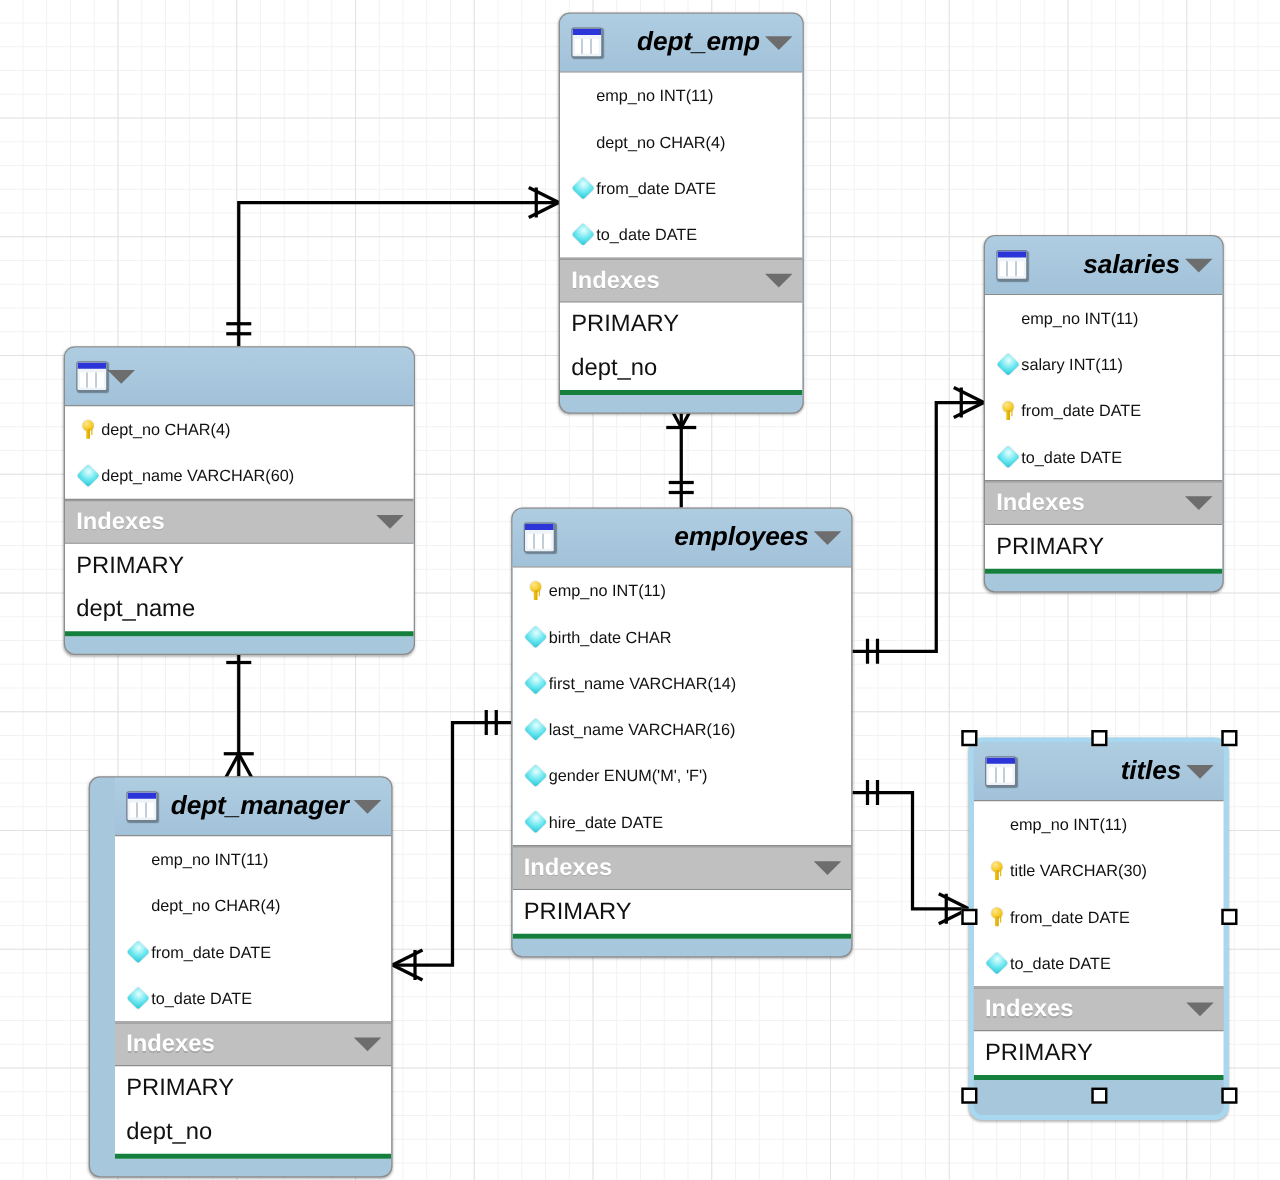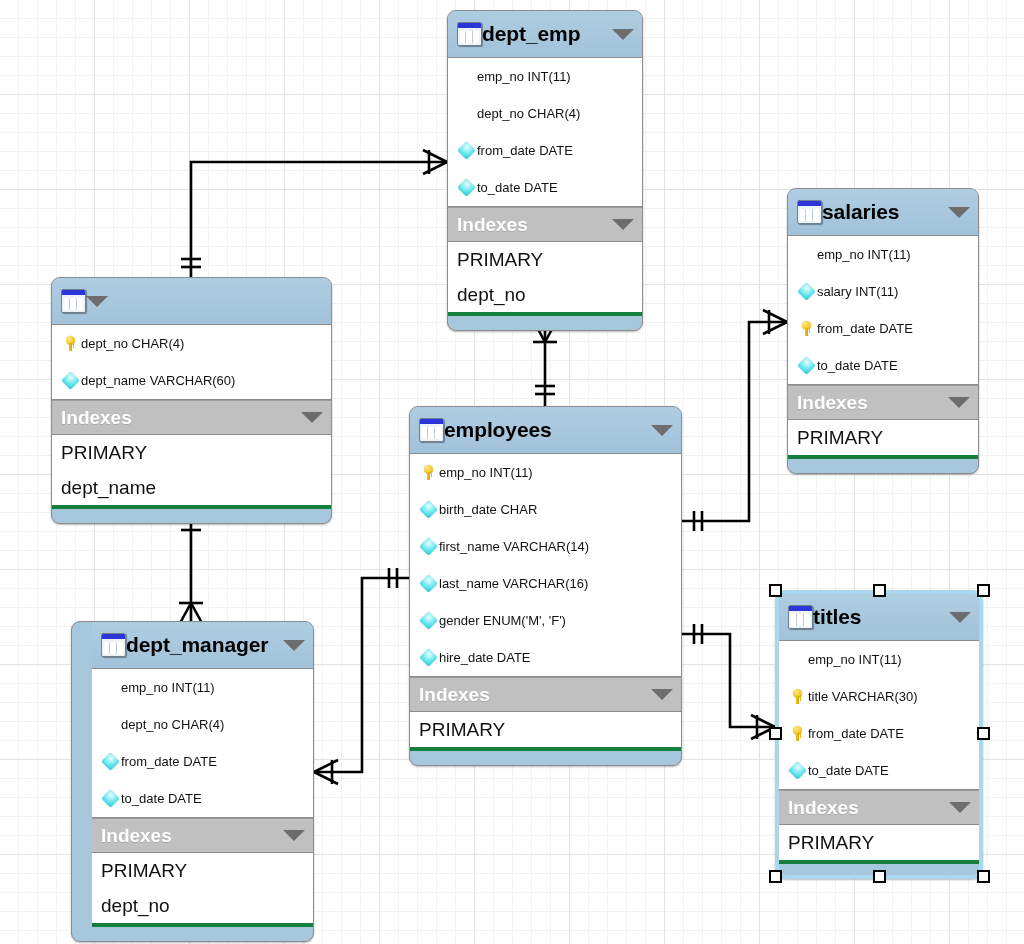--- a/index.html
+++ b/index.html
@@ -38,21 +38,21 @@
     background: #a7c7dd;
     border: 1px solid #8c8c8c;
     border-radius: 9px;
     box-shadow: 0 1px 2px rgba(0,0,0,0.28);
     overflow: hidden;
     padding-bottom: 14px;
   }
   .erd-table.selected {
     border: 4px solid #a8d8ef;
     border-radius: 11px;
-    padding-bottom: 11px;
+    padding-bottom: 28px;
   }
   .tbl-header {
     height: 46px;
     display: flex;
     align-items: center;
     background: linear-gradient(to bottom, #afcde1 0%, #a2c2da 100%);
     padding: 0 8px 0 9px;
     position: relative;
   }
   .tbl-icon {
@@ -79,26 +79,27 @@
     background:
       linear-gradient(to right,
         #ffffff 0, #ffffff 25%,
         #c3cdd8 25%, #c3cdd8 33%,
         #ffffff 33%, #ffffff 62%,
         #c3cdd8 62%, #c3cdd8 70%,
         #ffffff 70%, #ffffff 100%);
   }
   .tbl-title {
     flex: 1 1 auto;
-    text-align: left;
+    text-align: right;
     font-weight: bold;
     font-size: 21px;
     color: #000;
     letter-spacing: -0.1px;
     padding-right: 4px;
+    font-style: italic;
   }
   .caret {
     width: 0; height: 0;
     border-left: 11px solid transparent;
     border-right: 11px solid transparent;
     border-top: 11px solid #6d6d6d;
     flex: 0 0 auto;
   }
   .tbl-cols, .tbl-idx-list {
     background: #ffffff;

